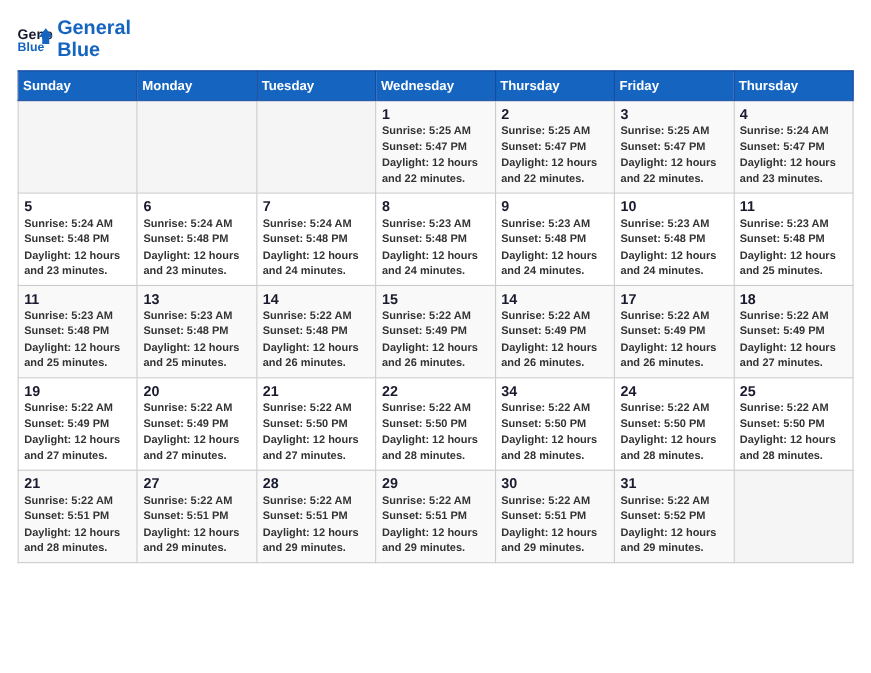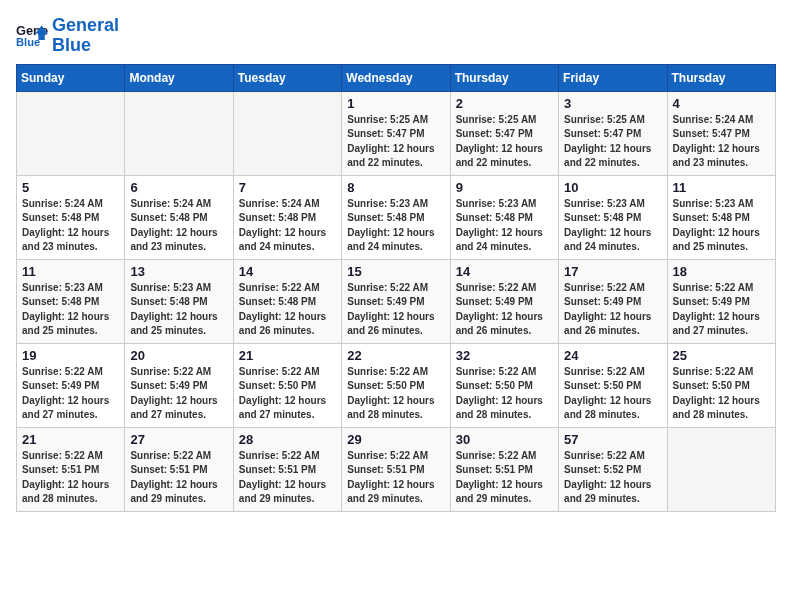--- a/index.html
+++ b/index.html
@@ -283,21 +283,21 @@
 and 27 minutes.</div>
         </td>
         <td>
           <span class="day-num">22</span>
           <div class="day-info" style="white-space: pre-line;">Sunrise: 5:22 AM
 Sunset: 5:50 PM
 Daylight: 12 hours
 and 28 minutes.</div>
         </td>
         <td>
-          <span class="day-num">32</span>
+          <span class="day-num">34</span>
           <div class="day-info" style="white-space: pre-line;">Sunrise: 5:22 AM
 Sunset: 5:50 PM
 Daylight: 12 hours
 and 28 minutes.</div>
         </td>
         <td>
           <span class="day-num">24</span>
           <div class="day-info" style="white-space: pre-line;">Sunrise: 5:22 AM
 Sunset: 5:50 PM
 Daylight: 12 hours
@@ -341,21 +341,21 @@
 and 29 minutes.</div>
         </td>
         <td>
           <span class="day-num">30</span>
           <div class="day-info" style="white-space: pre-line;">Sunrise: 5:22 AM
 Sunset: 5:51 PM
 Daylight: 12 hours
 and 29 minutes.</div>
         </td>
         <td>
-          <span class="day-num">57</span>
+          <span class="day-num">31</span>
           <div class="day-info" style="white-space: pre-line;">Sunrise: 5:22 AM
 Sunset: 5:52 PM
 Daylight: 12 hours
 and 29 minutes.</div>
         </td>
         <td class="empty-cell"></td>
       </tr>
     </tbody>
 </table>
 

